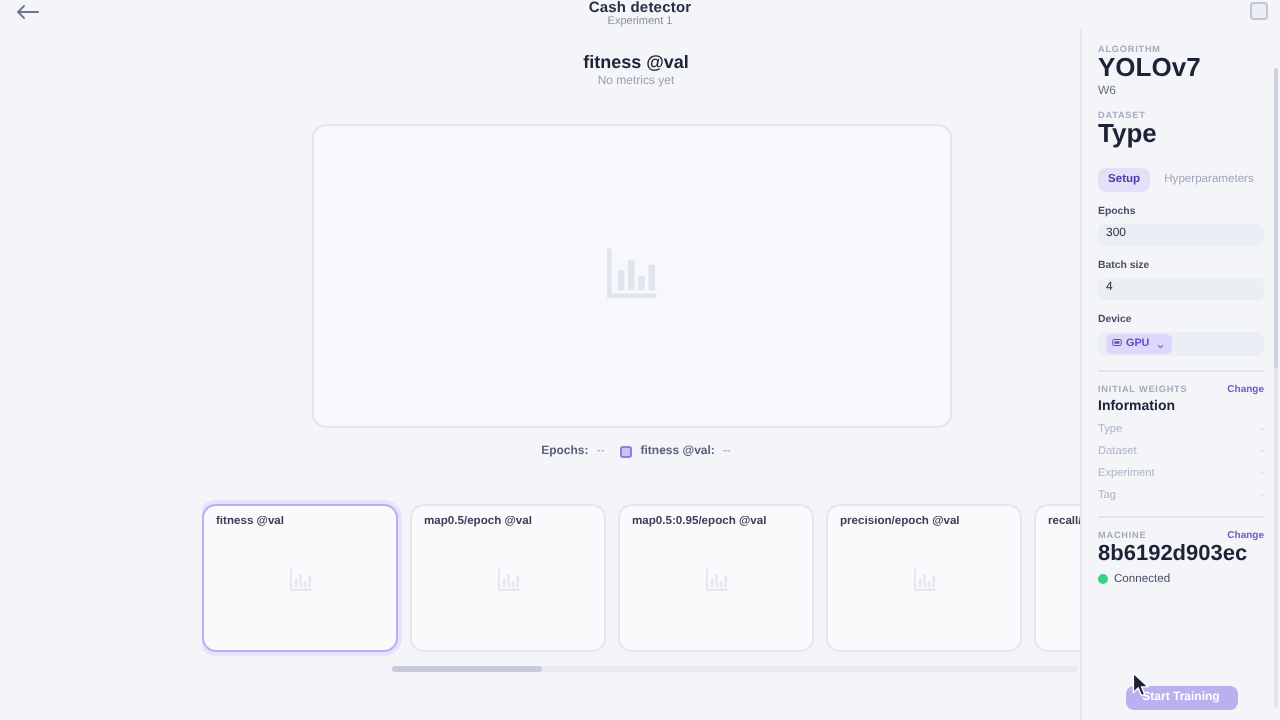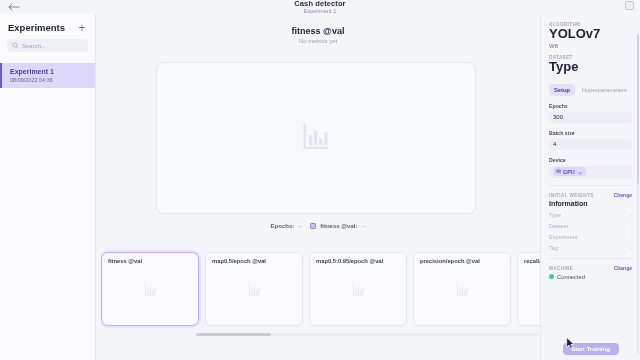--- a/index.html
+++ b/index.html
@@ -193,37 +193,20 @@
           <path d="M11 4H1M4 1L1 4l3 3" stroke="#6e7191" stroke-width="0.9" fill="none" stroke-linecap="round"></path>
         </svg>
     </div>
     <div class="topbar-center">
       <span class="topbar-title">Cash detector</span>
       <span class="topbar-sub">Experiment 1</span>
     </div>
     <div class="topbar-right"></div>
   </div>
 
-  <div class="sidebar">
-    <div class="sb-head">
-      <span class="sb-title">Experiments</span>
-      <span class="sb-plus">+</span>
-    </div>
-    <div class="sb-search">
-      <svg width="7" height="7" viewBox="0 0 10 10">
-          <circle cx="4.2" cy="4.2" r="3" stroke="#a0a3b8" stroke-width="1" fill="none"></circle>
-          <path d="M6.5 6.5L9 9" stroke="#a0a3b8" stroke-width="1" stroke-linecap="round"></path>
-        </svg>
-      <span class="sb-search-text">Search...</span>
-    </div>
-    <div class="sb-item">
-      <div class="sb-item-name">Experiment 1</div>
-      <div class="sb-item-date">08/09/2022 04:36</div>
-    </div>
-  </div>
 
   <div class="main">
     <div class="chart-head">
       <div class="chart-title">fitness @val</div>
       <div class="chart-sub">No metrics yet</div>
     </div>
 
     <div class="chart-box">
       <svg width="34" height="34" viewBox="0 0 24 24">
         <path d="M4 3v16h16" stroke="#e1e3ed" stroke-width="1.6" fill="none" stroke-linecap="round"></path>
@@ -360,20 +343,21 @@
       <span>Tag</span>
       <span class="v">-</span>
     </div>
 
     <div class="sep"></div>
 
     <div class="rp-row-head" style="margin-top:6px">
       <span class="rp-cap" style="margin-top:0">MACHINE</span>
       <span class="rp-change">Change</span>
     </div>
+    <div class="rp-big" style="font-size:11px">8b6192d903ec</div>
     <div class="conn">
       <span class="dot"></span>
       <span class="conn-text">Connected</span>
     </div>
 
     <div class="start-btn">Start Training</div>
 
     <div class="vscroll">
       <div class="vscroll-thumb"></div>
     </div>

